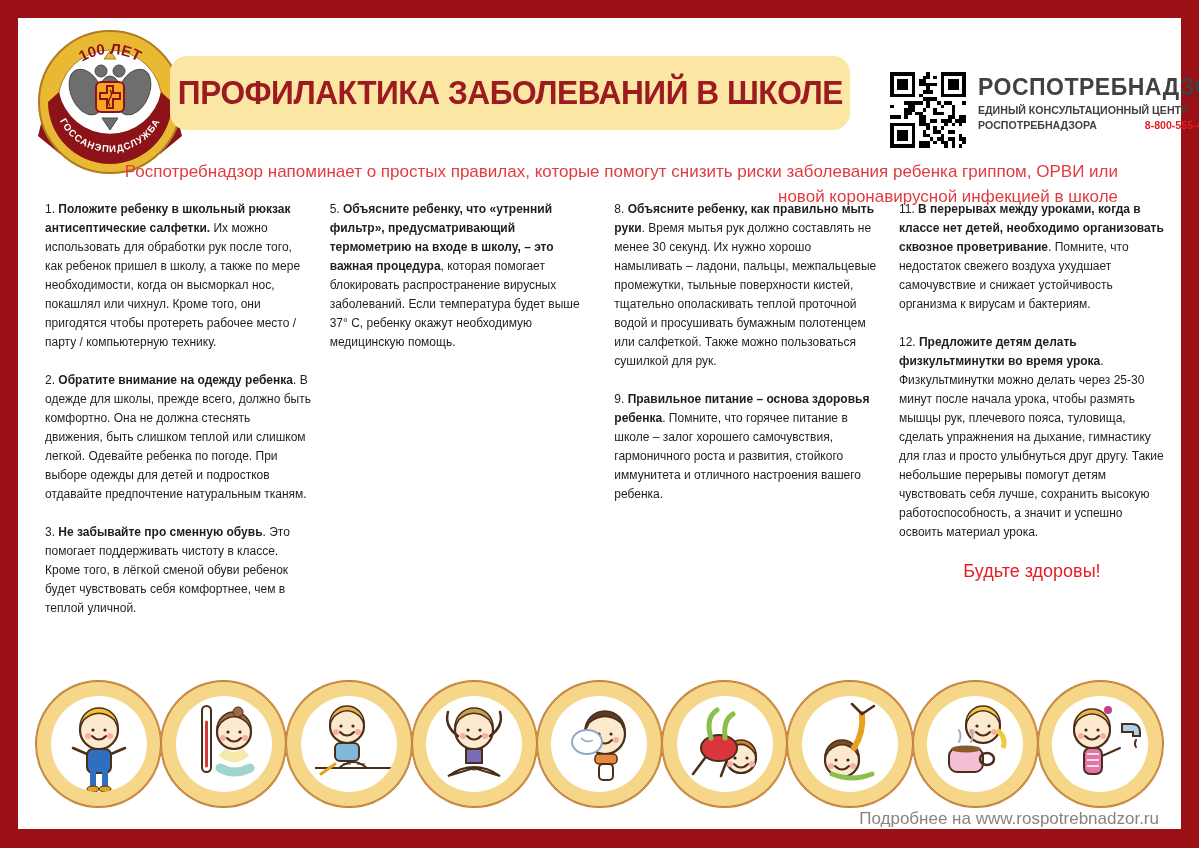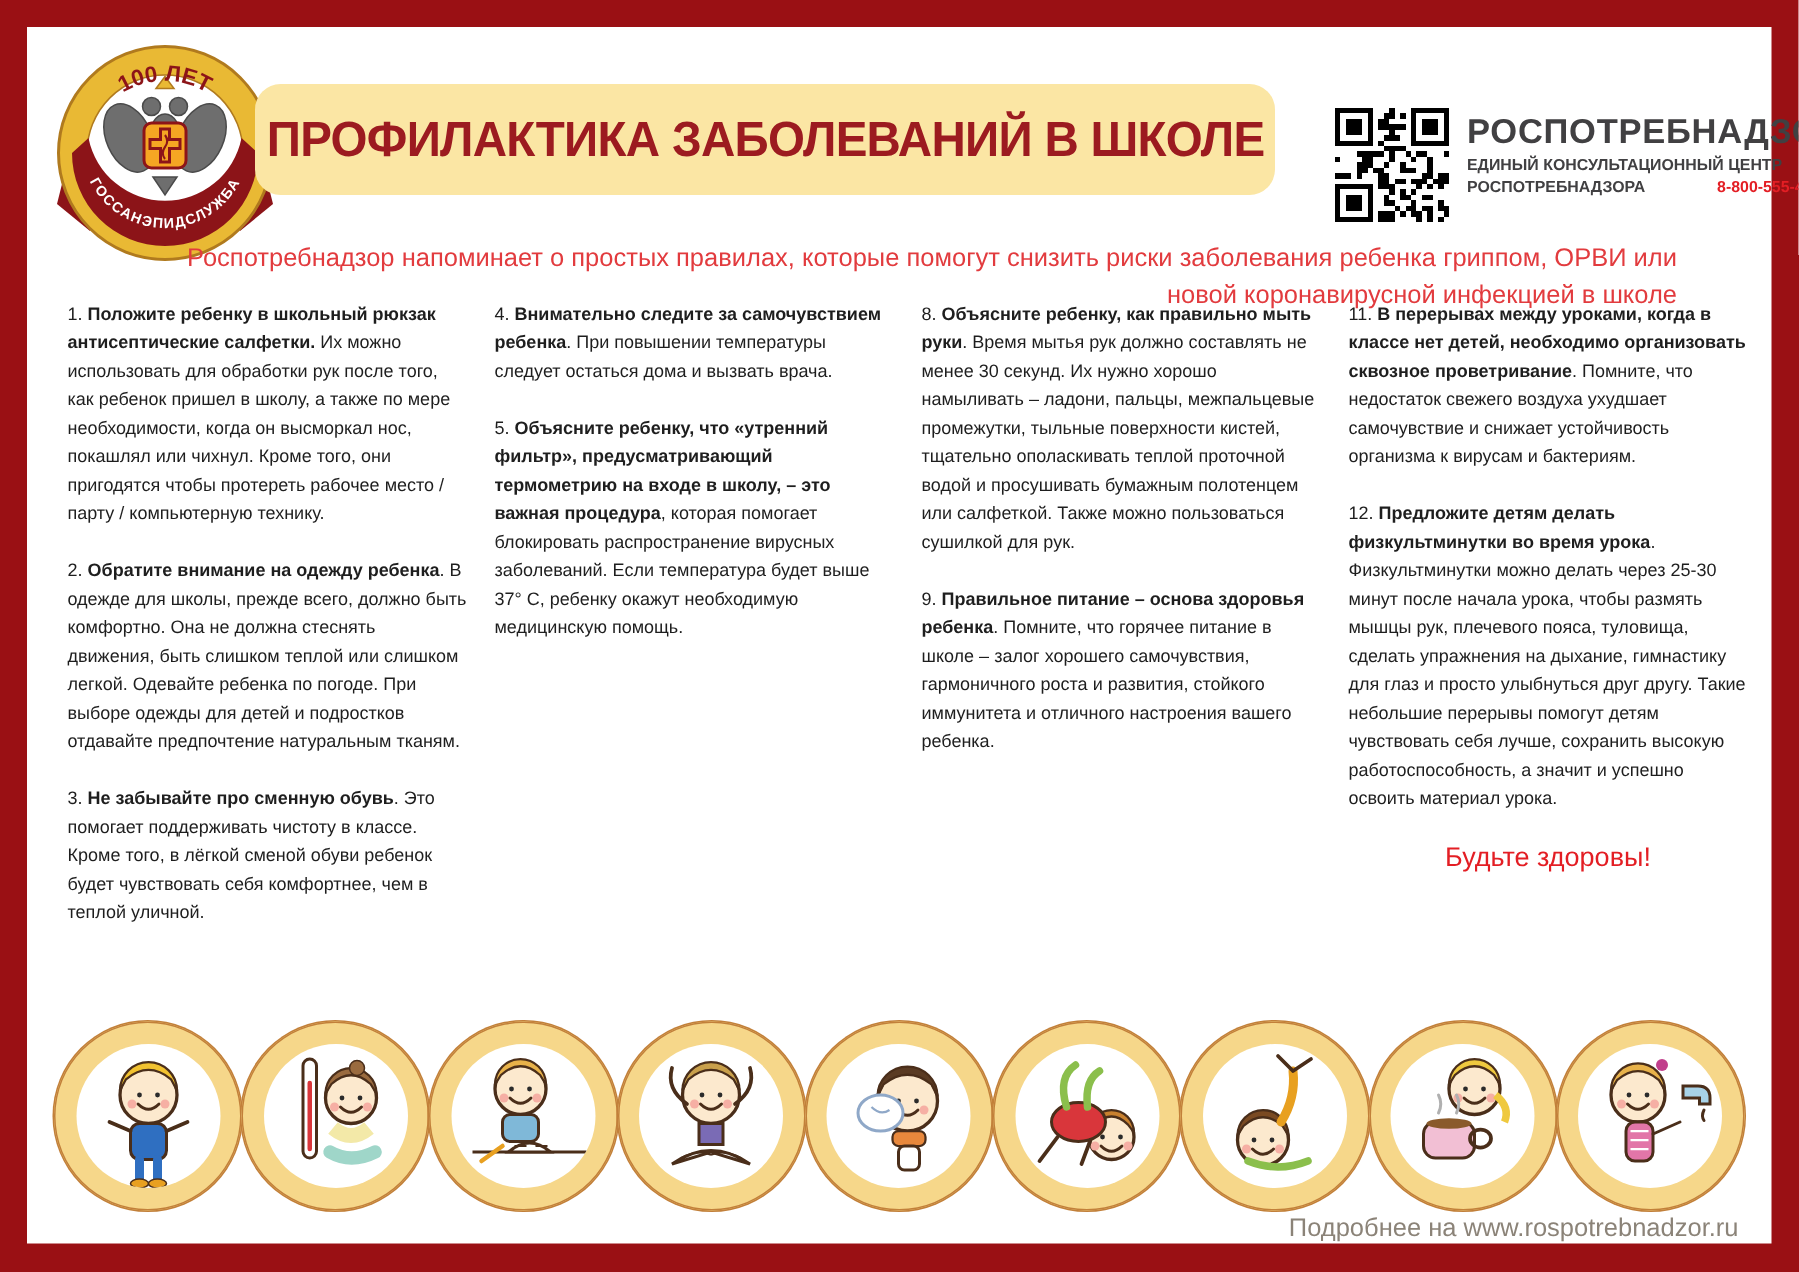--- a/index.html
+++ b/index.html
@@ -216,21 +216,20 @@
 
   <div class="subtitle">Роспотребнадзор напоминает о простых правилах, которые помогут снизить риски заболевания ребенка гриппом, ОРВИ или новой коронавирусной инфекцией в школе</div>
 
   <div class="tips">
     <div class="col">
         <p class="tip"><span>1. </span><b>Положите ребенку в школьный рюкзак антисептические салфетки.</b><span> Их можно использовать для обработки рук после того, как ребенок пришел в школу, а также по мере необходимости, когда он высморкал нос, покашлял или чихнул. Кроме того, они пригодятся чтобы протереть рабочее место / парту / компьютерную технику.</span></p>
         <p class="tip"><span>2. </span><b>Обратите внимание на одежду ребенка</b><span>. В одежде для школы, прежде всего, должно быть комфортно. Она не должна стеснять движения, быть слишком теплой или слишком легкой. Одевайте ребенка по погоде. При выборе одежды для детей и подростков отдавайте предпочтение натуральным тканям.</span></p>
         <p class="tip"><span>3. </span><b>Не забывайте про сменную обувь</b><span>. Это помогает поддерживать чистоту в классе. Кроме того, в лёгкой сменой обуви ребенок будет чувствовать себя комфортнее, чем в теплой уличной.</span></p>
       </div>
     <div class="col">
-        <p class="tip"><span>4. </span><b>Внимательно следите за самочувствием ребенка</b><span>. При повышении температуры следует остаться дома и вызвать врача.</span></p>
         <p class="tip"><span>5. </span><b>Объясните ребенку, что «утренний фильтр», предусматривающий термометрию на входе в школу, – это важная процедура</b><span>, которая помогает блокировать распространение вирусных заболеваний. Если температура будет выше 37° C, ребенку окажут необходимую медицинскую помощь.</span></p>
       </div>
     <div class="col">
         <p class="tip"><span>8. </span><b>Объясните ребенку, как правильно мыть руки</b><span>. Время мытья рук должно составлять не менее 30 секунд. Их нужно хорошо намыливать – ладони, пальцы, межпальцевые промежутки, тыльные поверхности кистей, тщательно ополаскивать теплой проточной водой и просушивать бумажным полотенцем или салфеткой. Также можно пользоваться сушилкой для рук.</span></p>
         <p class="tip"><span>9. </span><b>Правильное питание – основа здоровья ребенка</b><span>. Помните, что горячее питание в школе – залог хорошего самочувствия, гармоничного роста и развития, стойкого иммунитета и отличного настроения вашего ребенка.</span></p>
       </div>
     <div class="col">
         <p class="tip"><span>11. </span><b>В перерывах между уроками, когда в классе нет детей, необходимо организовать сквозное проветривание</b><span>. Помните, что недостаток свежего воздуха ухудшает самочувствие и снижает устойчивость организма к вирусам и бактериям.</span></p>
         <p class="tip"><span>12. </span><b>Предложите детям делать физкультминутки во время урока</b><span>. Физкультминутки можно делать через 25-30 минут после начала урока, чтобы размять мышцы рук, плечевого пояса, туловища, сделать упражнения на дыхание, гимнастику для глаз и просто улыбнуться друг другу. Такие небольшие перерывы помогут детям чувствовать себя лучше, сохранить высокую работоспособность, а значит и успешно освоить материал урока.</span></p>
         <div class="closing">Будьте здоровы!</div>

